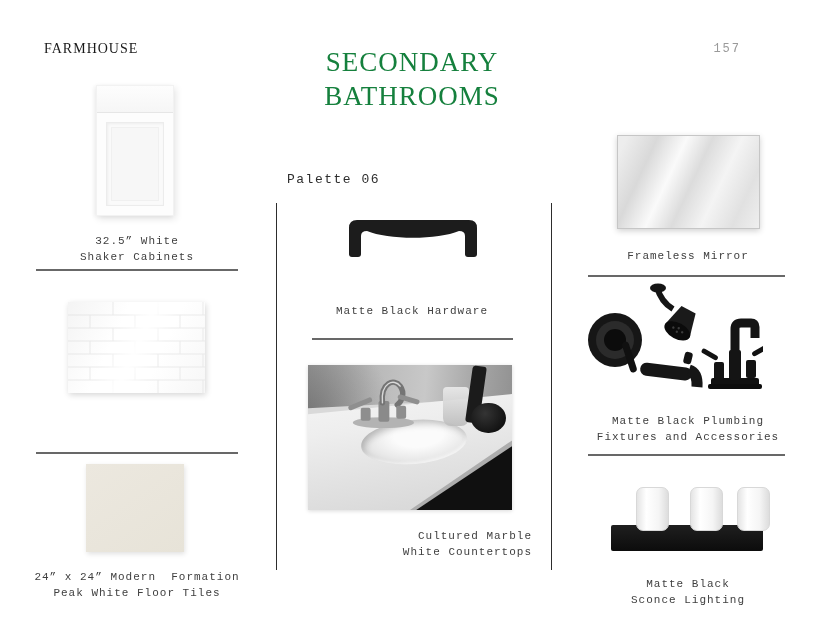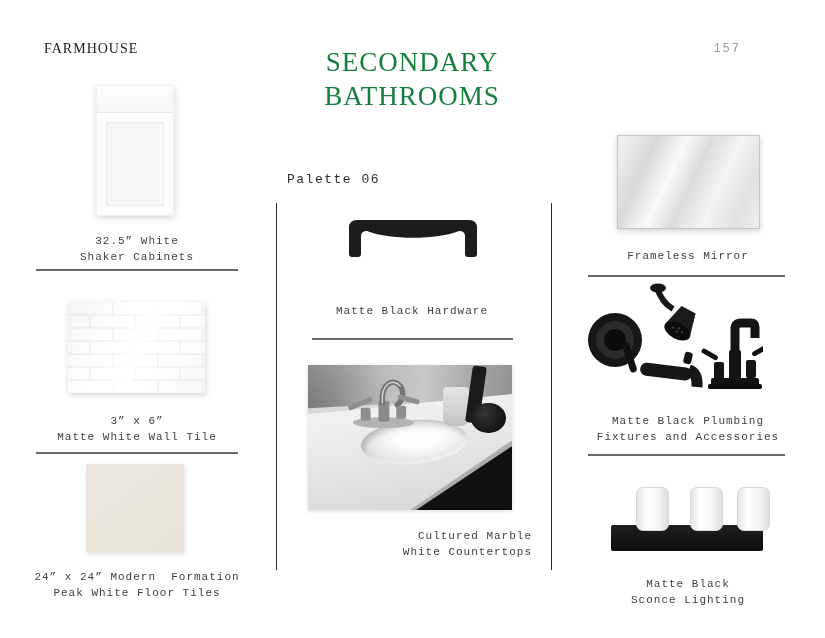--- a/index.html
+++ b/index.html
@@ -125,22 +125,20 @@
         <line x1="22" y1="65" x2="22" y2="78"></line>
           <line x1="67" y1="65" x2="67" y2="78"></line>
           <line x1="112" y1="65" x2="112" y2="78"></line>
         <line x1="45" y1="78" x2="45" y2="91"></line>
           <line x1="90" y1="78" x2="90" y2="91"></line>
           <line x1="135" y1="78" x2="135" y2="91"></line>
       </g>
     </svg>
     <div class="gloss"></div>
   </div>
-  <div class="caption cap-left" style="top:404px;">3” x 6”
-Matte White Wall Tile</div>
   <div class="hdivider" style="left:36px;top:452px;"></div>
 
   <div class="floortile"></div>
   <div class="caption cap-left" style="top:560px;">24” x 24” Modern  Formation
 Peak White Floor Tiles</div>
 
   <div class="hardware">
     <svg width="140" height="42" viewBox="0 0 140 42">
       <path fill="#1c1c1c" d="M14,4 L126,4 Q134,4 134,12 L134,38 Q134,41 131,41 L125,41 Q122,41 122,38
         L122,20 Q122,15 116,15 C95,24 45,24 24,15 Q18,15 18,20 L18,38 Q18,41 15,41 L9,41 Q6,41 6,38 L6,12 Q6,4 14,4 Z"></path>

